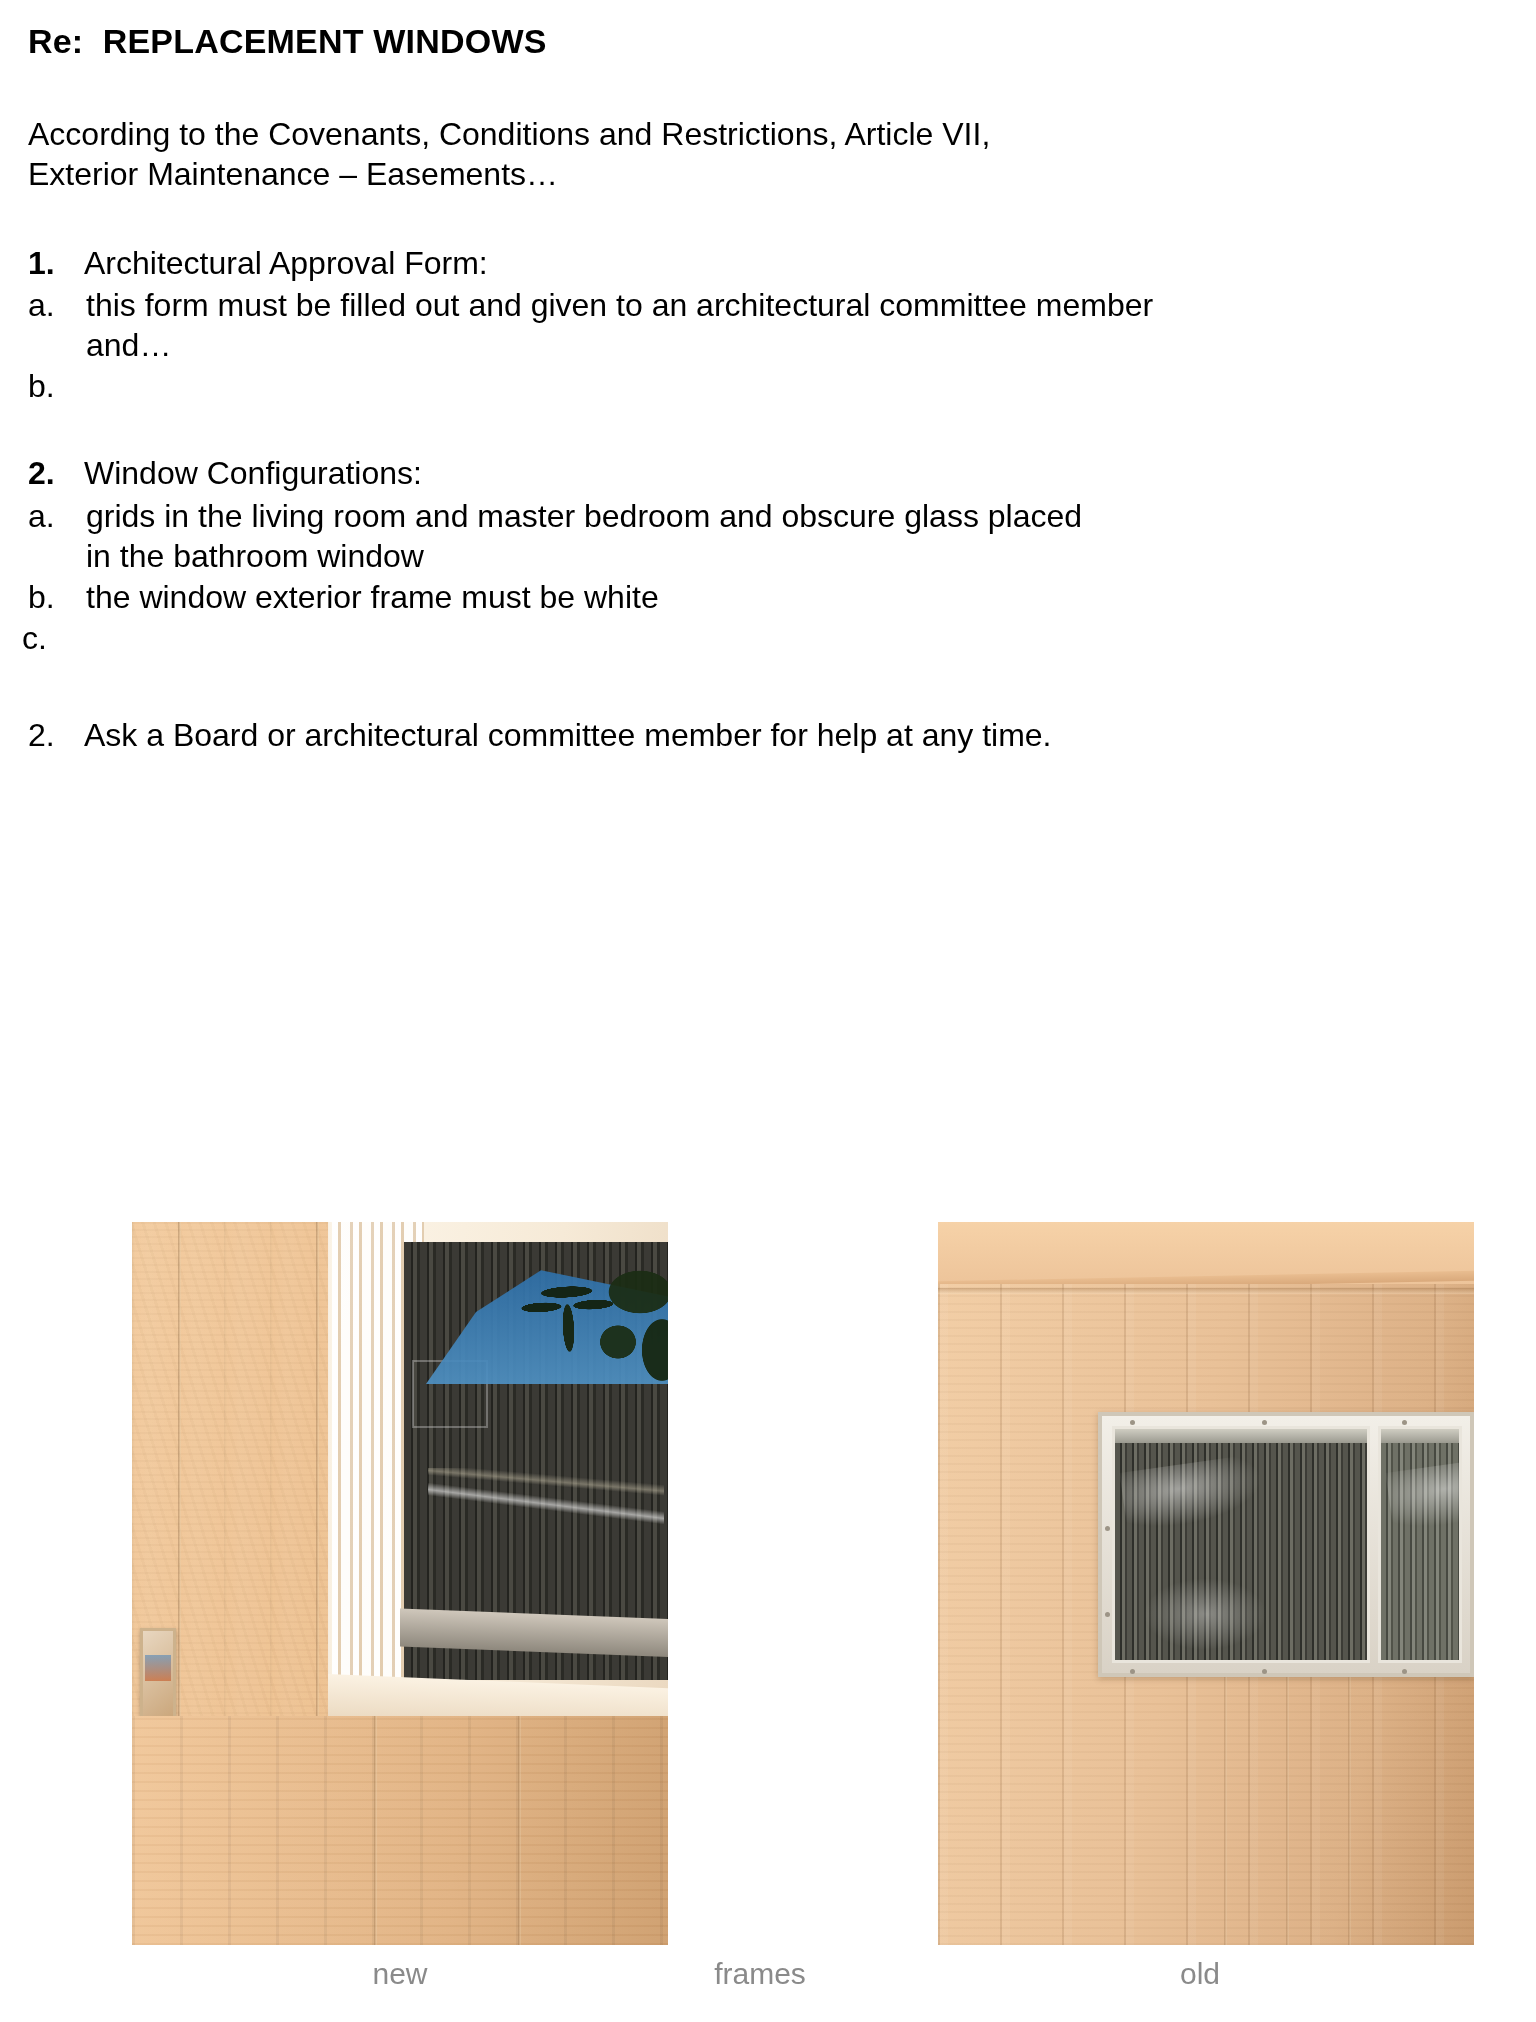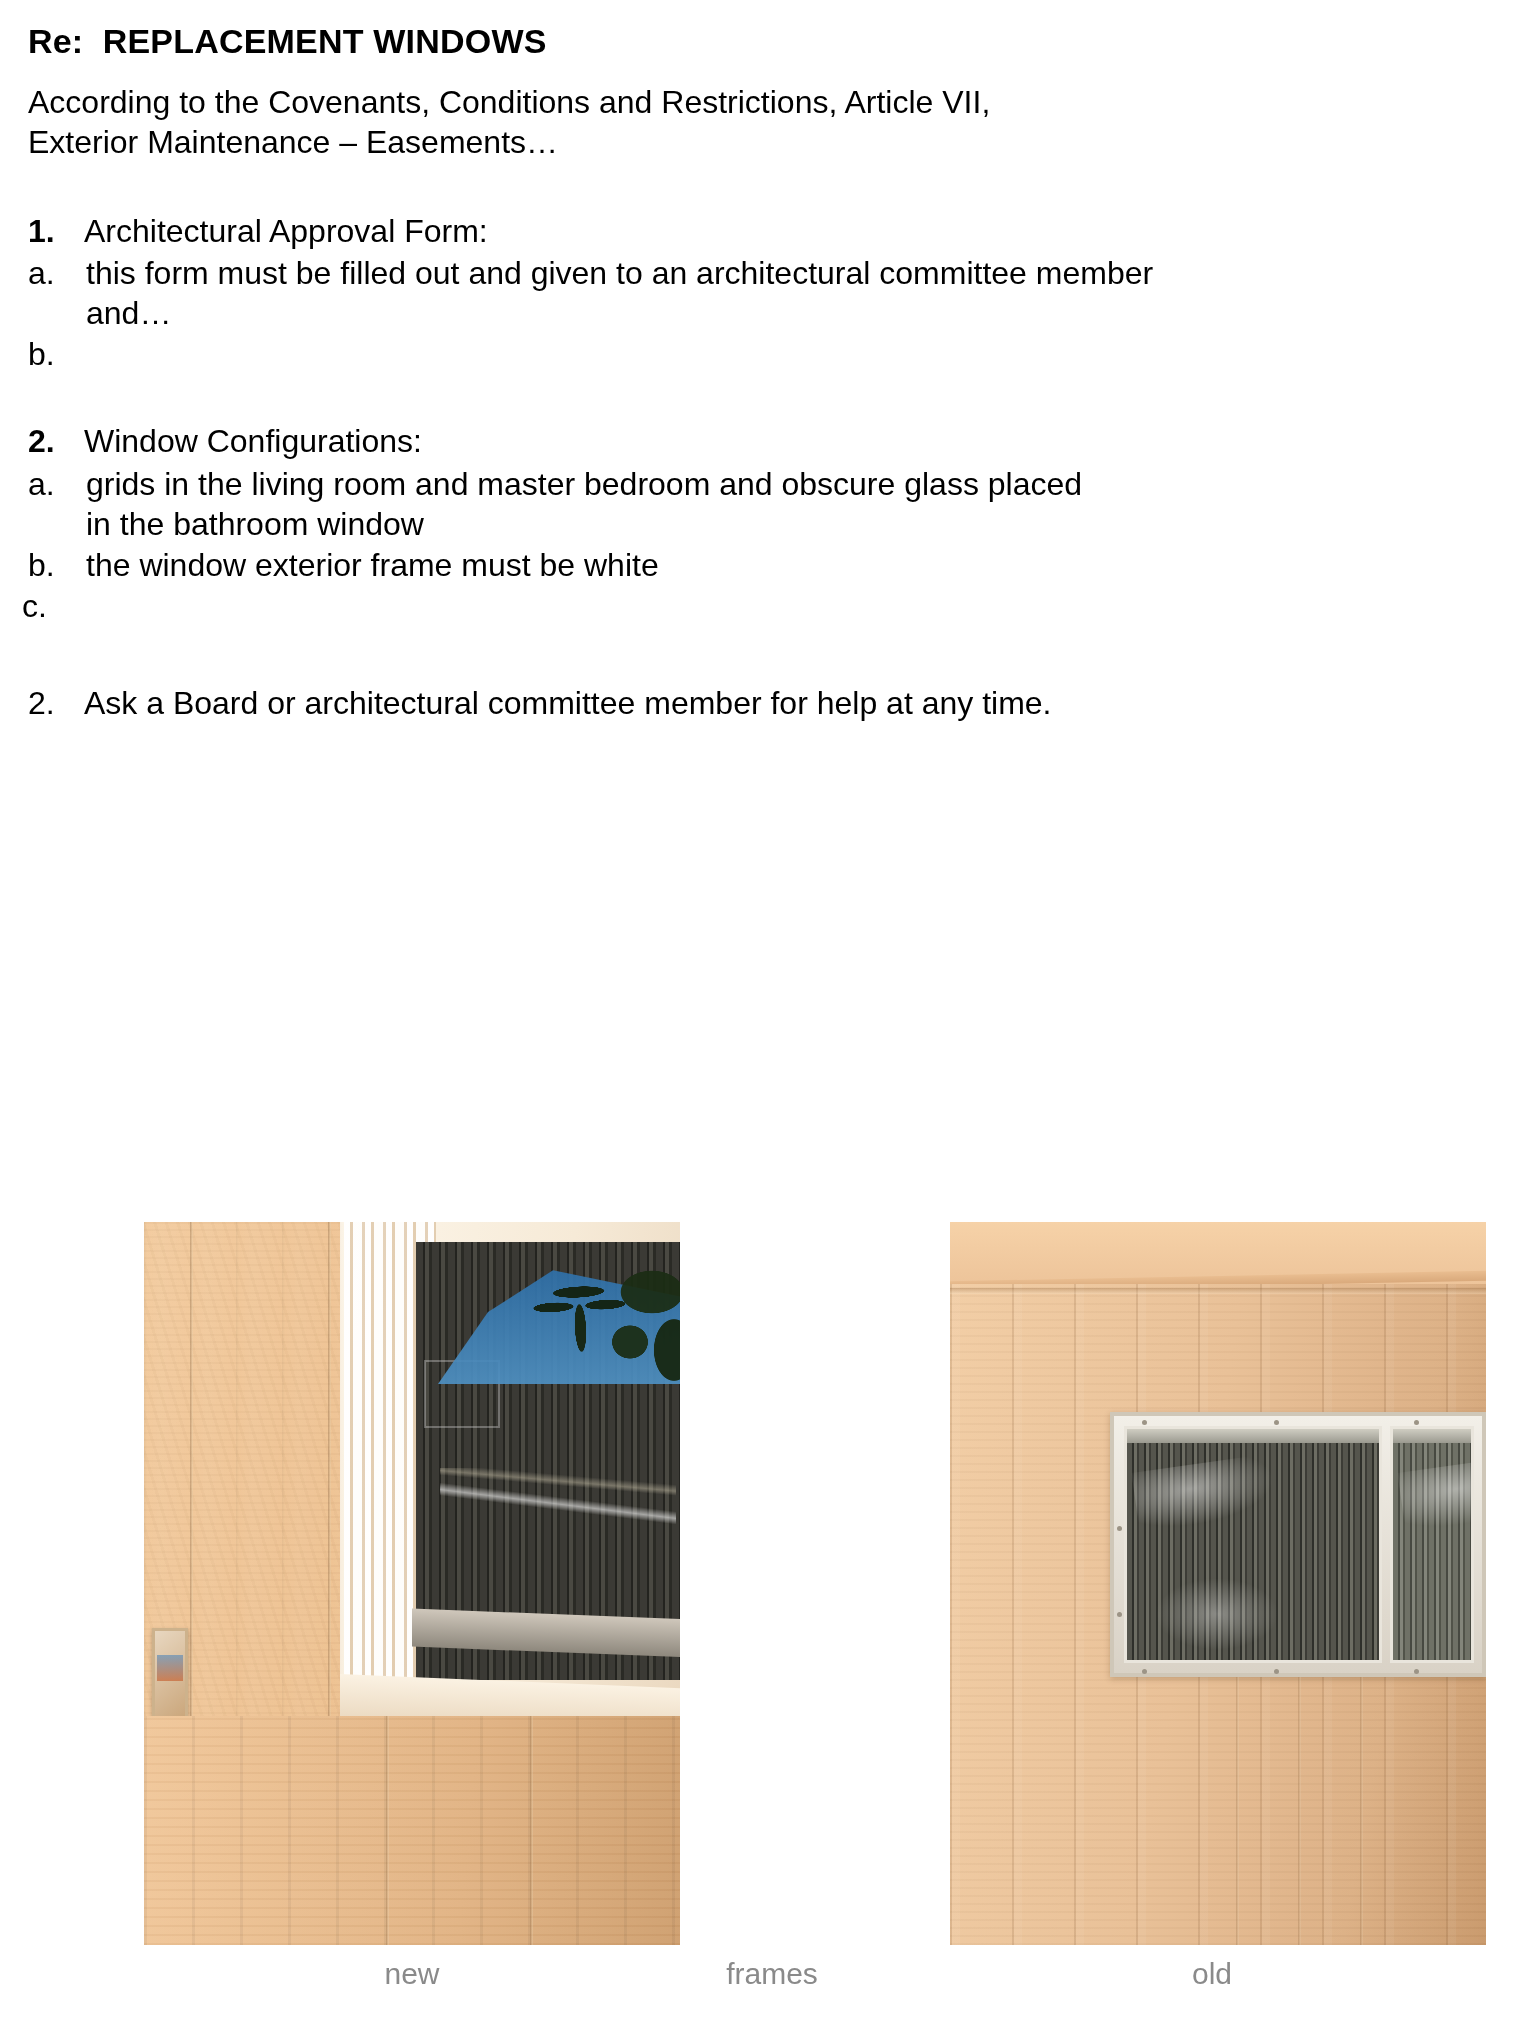--- a/index.html
+++ b/index.html
@@ -29,21 +29,21 @@
     font-weight: bold;
     letter-spacing: 0.2px;
     line-height: 1.12;
     margin: 0 0 0 0;
     white-space: pre;
   }
 
   .intro {
     font-size: 32px;
     line-height: 1.26;
-    margin-top: 22px;
+    margin-top: 54px;
     max-width: 1070px;
   }
 
   
   .num-list {
     margin-top: 48px;
   }
   .num-item {
     display: flex;
     align-items: flex-start;
@@ -81,21 +81,21 @@
   .alpha-marker.tight { width: 50px; flex: 0 0 50px; margin-left: -6px; }
   .alpha-text { flex: 1 1 auto; }
   .gap-md { height: 46px; }
   .gap-lg { height: 56px; }
   .w-1100 { max-width: 1100px; }
   .w-1060 { max-width: 1060px; }
 
   
   .photos {
     position: absolute;
-    left: 12px;
+    left: 0;
     top: 1222px;
     width: 1466px;
     height: 800px;
   }
   .photo {
     position: absolute;
     top: 0;
     width: 536px;
     height: 723px;
     overflow: hidden;

